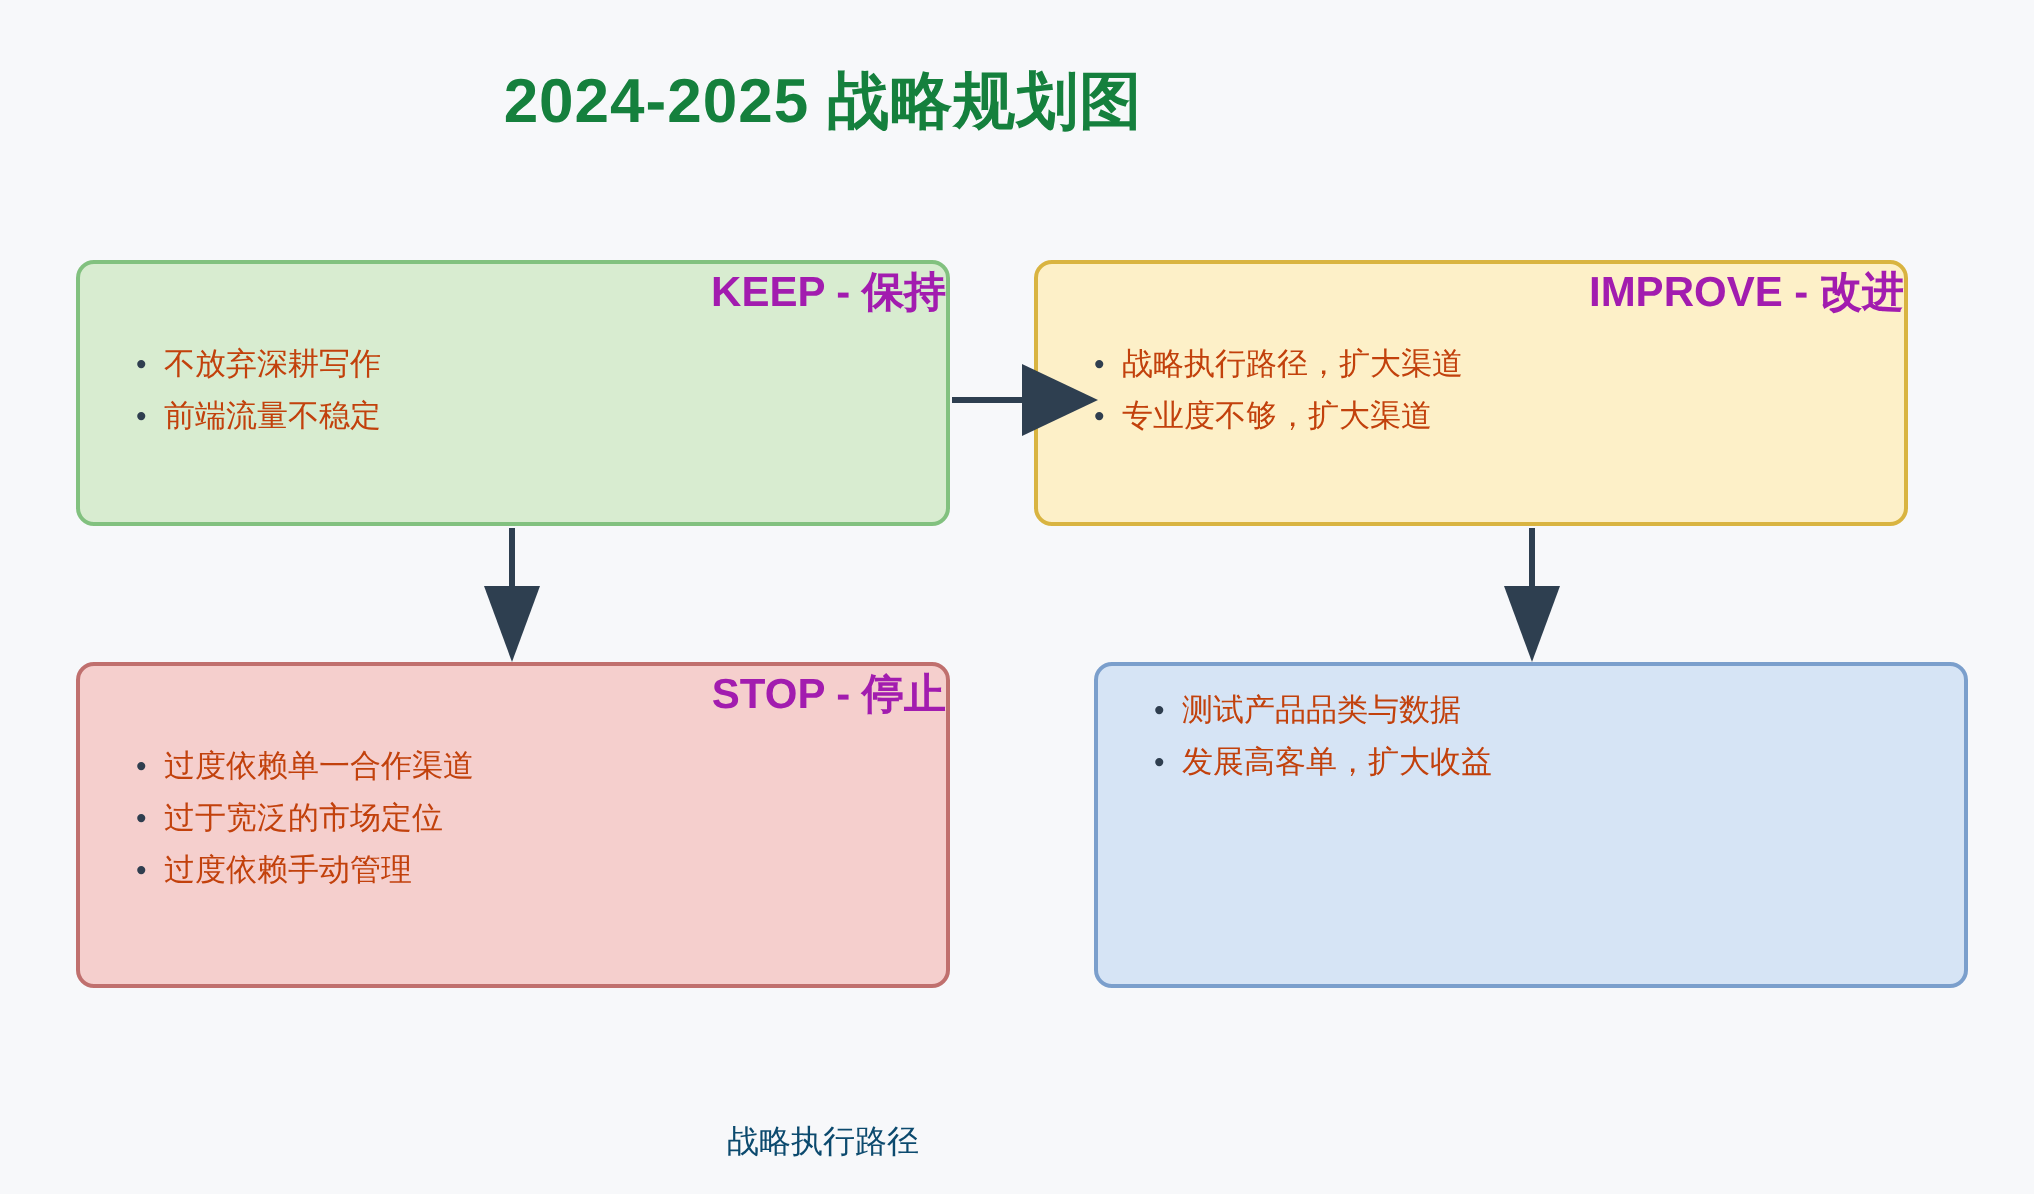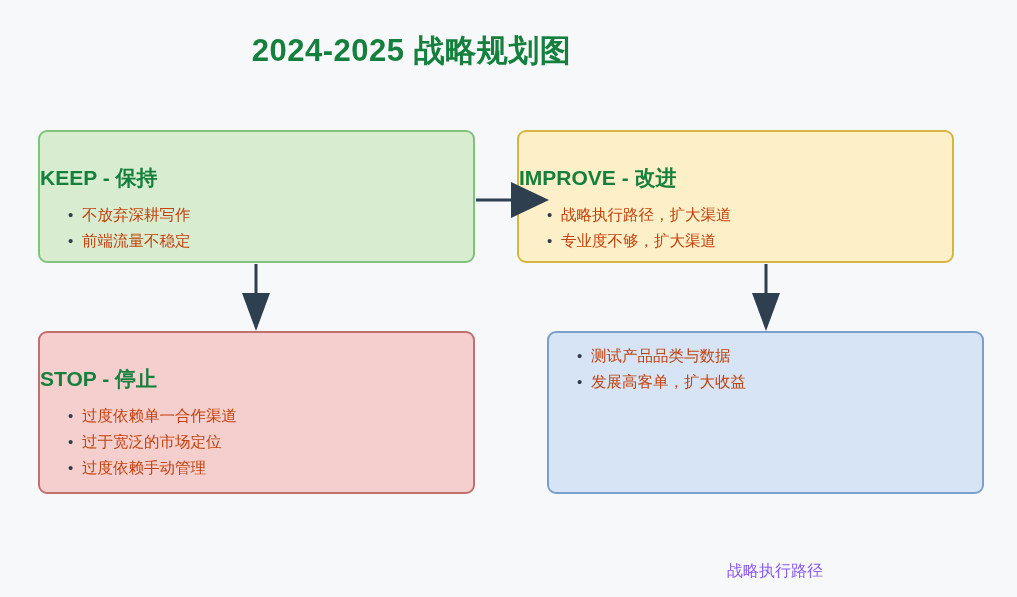--- a/index.html
+++ b/index.html
@@ -31,25 +31,25 @@
     letter-spacing: 0.5px;
   }
   .quad-box {
     position: absolute;
     box-sizing: border-box;
     border-radius: 9px;
     border-width: 2px;
     border-style: solid;
   }
   .quad-title {
-    text-align: left;
+    text-align: right;
     font-size: 21px;
     font-weight: bold;
-    color: #15803d;
-    margin-top: 32px;
+    color: #a21caf;
+    margin-top: 0;
   }
   .quad-list {
     margin: 10px 0 0 0;
     padding: 0 0 0 28px;
     list-style: none;
   }
   .quad-list li {
     font-size: 15.5px;
     color: #c2410c;
     line-height: 26px;
@@ -82,23 +82,23 @@
     top: 0;
     width: 1017px;
     height: 597px;
     pointer-events: none;
   }
   #footer-caption {
     position: absolute;
     left: 0;
     top: 561px;
     width: 823px;
-    text-align: right;
+    text-align: center;
     font-size: 16px;
-    color: #8b5cf6;
+    color: #0c4a6e;
   }
 </style>
 </head>
 <body>
 
 <div id="canvas">
 
   <div id="page-title">2024-2025 战略规划图</div>
 
   <div class="quad-box" id="box-keep">

